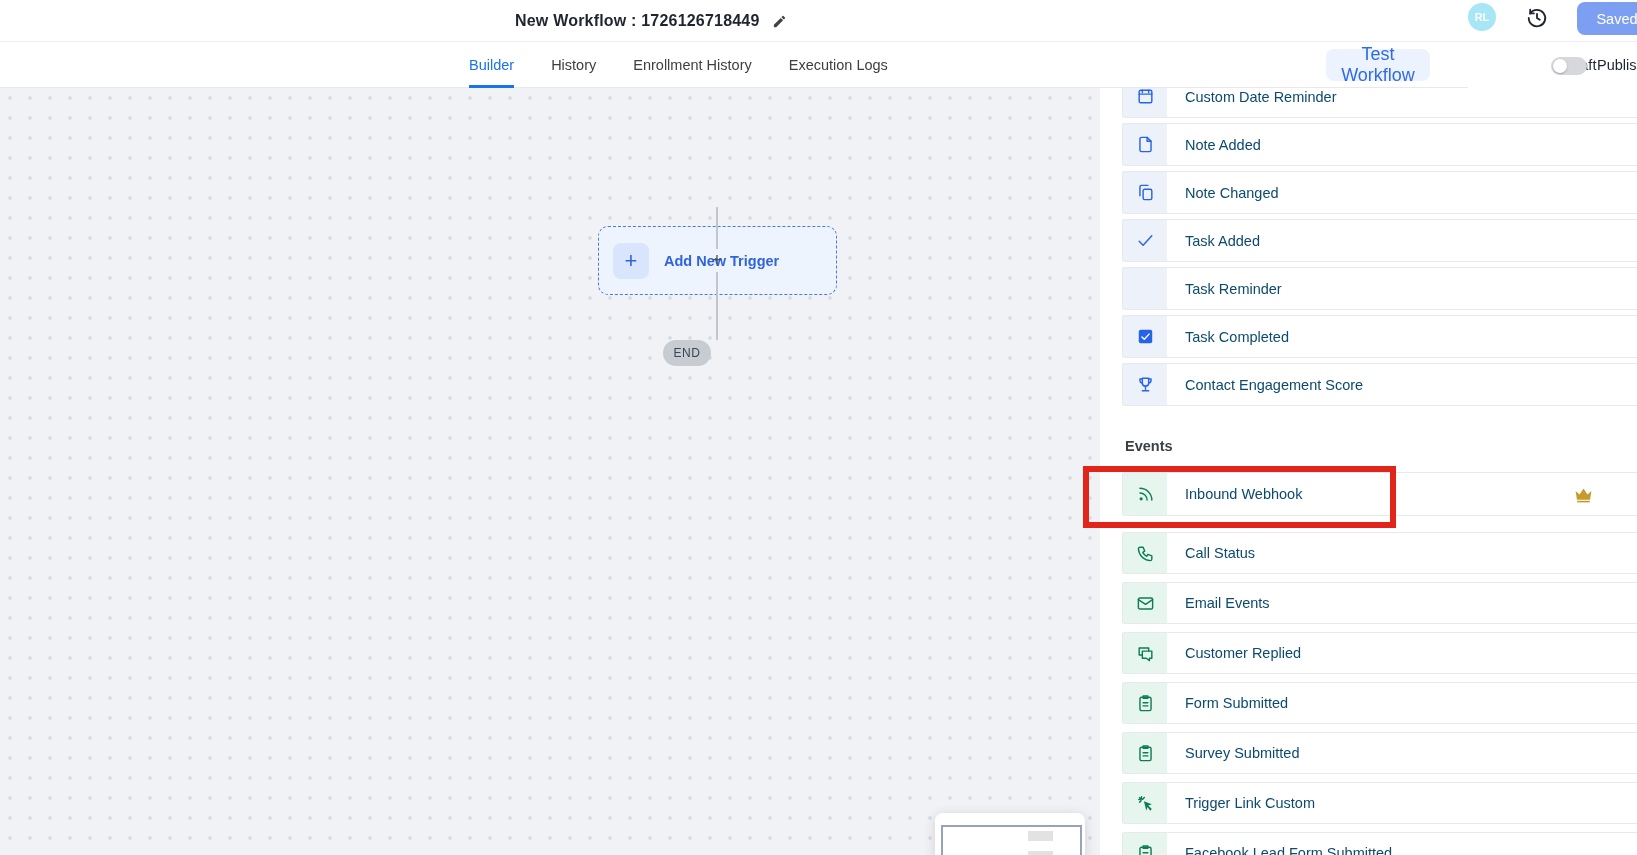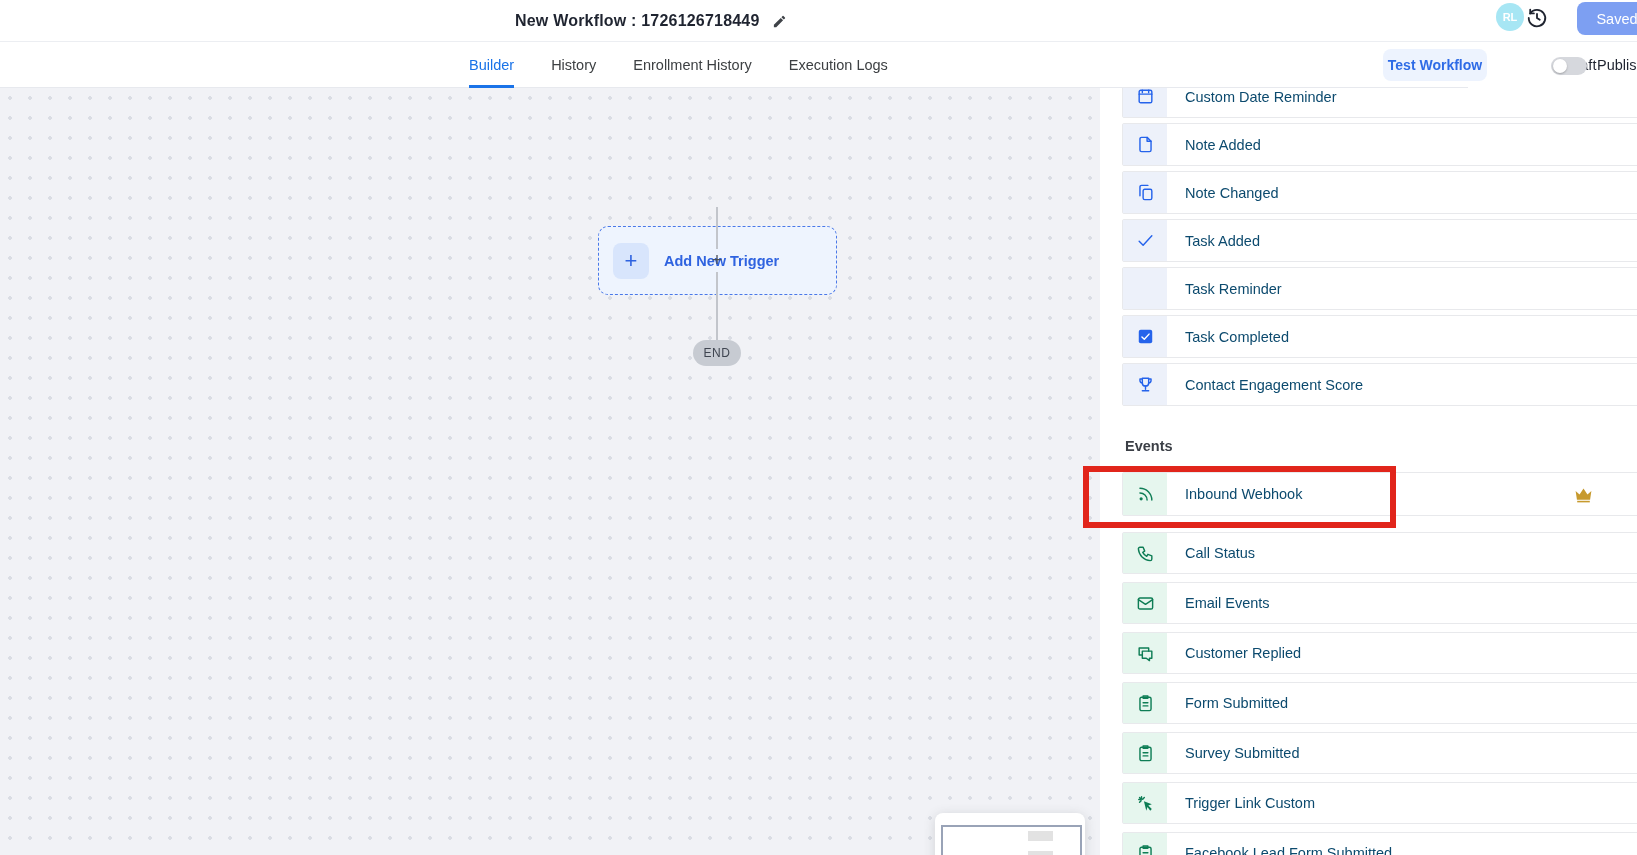--- a/index.html
+++ b/index.html
@@ -6,51 +6,51 @@
   html,body { width:1637px; height:855px; overflow:hidden; }
   body { font-family:"Liberation Sans", sans-serif; background:#ffffff; position:relative; color:#202124; }
 
   
   .header { position:absolute; left:0; top:0; width:1637px; height:42px; background:#fff; border-bottom:1px solid #eceef2; z-index:30; }
   .title-wrap { position:absolute; left:515px; top:0; height:42px; display:flex; align-items:center; gap:12px; }
   .title { font-size:16px; font-weight:700; color:#1f2430; letter-spacing:.2px; }
   .pencil { width:15px; height:15px; color:#3f4348; cursor:pointer; }
   .avatar { position:absolute; left:1468px; top:3px; width:28px; height:28px; border-radius:50%;
             background:#a7e6f4; color:#ffffff; font-size:11px; font-weight:700;
-            display:flex; align-items:center; justify-content:center; cursor:pointer;margin-left:28px; }
+            display:flex; align-items:center; justify-content:center; cursor:pointer; }
   .history-btn { position:absolute; left:1526px; top:7px; width:22px; height:22px; color:#1f2430; cursor:pointer; }
   .saved-btn { position:absolute; left:1577px; top:2px; width:80px; height:33px; background:#7d9ff2; color:#fff;
                font-size:14.5px; border:none; border-radius:8px; display:flex; align-items:center; justify-content:center; cursor:pointer; }
 
   
   .tabbar { position:absolute; left:0; top:42px; width:1468px; height:46px; background:#fff; border-bottom:1px solid #e7e9ee; z-index:25; }
   .tabs { position:absolute; left:469px; top:0; height:46px; display:flex; gap:37px; }
   .tab { height:46px; display:flex; align-items:center; font-size:14.5px; color:#3d4043; cursor:pointer; border-bottom:3px solid transparent; padding-top:2px; }
   .tab.active { color:#1a73e8; border-bottom-color:#1a73e8; }
-  .test-workflow { position:absolute; left:1383px; top:7px; width:104px; height:32px; background:#edf3fe; color:#2e6be6;
-                   font-size:14px; border:none; border-radius:8px; display:flex; align-items:center; justify-content:center; cursor:pointer;font-weight:bold; }
+  .test-workflow { position:absolute; left:1326px; top:7px; width:104px; height:32px; background:#edf3fe; color:#2e6be6;
+                   font-size:18px; border:none; border-radius:8px; display:flex; align-items:center; justify-content:center; cursor:pointer; }
   .draft-label { position:absolute; left:1565px; top:0; height:46px; display:flex; align-items:center; font-size:14.5px; color:#1f2430; }
   .toggle { position:absolute; left:1551px; top:15px; width:36px; height:18px; border-radius:10px; background:#d6d8dd; cursor:pointer; }
   .toggle .knob { position:absolute; left:2px; top:2px; width:14px; height:14px; border-radius:50%; background:#fff; box-shadow:0 1px 2px rgba(0,0,0,.25); }
   .publish-label { position:absolute; left:1597px; top:0; height:46px; display:flex; align-items:center; font-size:14.5px; color:#1f2430; white-space:nowrap; }
 
   
   .canvas { position:absolute; left:0; top:88px; width:1100px; height:767px; background-color:#f1f2f6;
             background-image:radial-gradient(#dadde4 1.9px, transparent 2px); background-size:20px 20px; }
   .trigger-box { position:absolute; left:598px; top:138px; width:239px; height:69px; background:#eef4fe;
                  border:1.5px dashed #4a78e8; border-radius:10px; display:flex; align-items:center; cursor:pointer; }
   .plus-tile { width:36px; height:36px; margin-left:14px; background:#d8e5fc; border-radius:8px;
                display:flex; align-items:center; justify-content:center; color:#2f63e0; font-size:22px; font-weight:400; }
   .trigger-label { margin-left:15px; color:#2f63e0; font-size:14.5px; font-weight:700; }
   .connector-seg { position:absolute; width:2px; background:#c2c5cb; }
   .seg1 { left:716px; top:207px; height:42px; }
   .seg2 { left:716px; top:272px; height:68px; }
   .connector-plus { position:absolute; left:708px; top:251px; width:18px; height:18px; color:#4a4f57;
                     font-size:18px; line-height:18px; text-align:center; cursor:pointer; }
-  .end-pill { position:absolute; left:693px; top:340px; width:48px; height:26px; background:#c7cbd2; border-radius:13px;
+  .end-pill { position:absolute; left:663px; top:340px; width:48px; height:26px; background:#c7cbd2; border-radius:13px;
               display:flex; align-items:center; justify-content:center; font-size:12px; color:#3f4550; letter-spacing:.5px; }
 
   
   .minimap { position:absolute; left:935px; top:813px; width:150px; height:60px; background:#fff; border-radius:8px;
              box-shadow:0 2px 12px rgba(60,64,67,.18); cursor:pointer; }
   .minimap-viewport { position:absolute; left:6px; top:12px; width:141px; height:46px; border:2px solid #99a3b7; background:#fff; }
   .mini-bar { position:absolute; width:25px; height:10px; background:#e2e2e2; }
   .mini-bar.b1 { left:93px; top:18px; }
   .mini-bar.b2 { left:93px; top:38px; }
 

